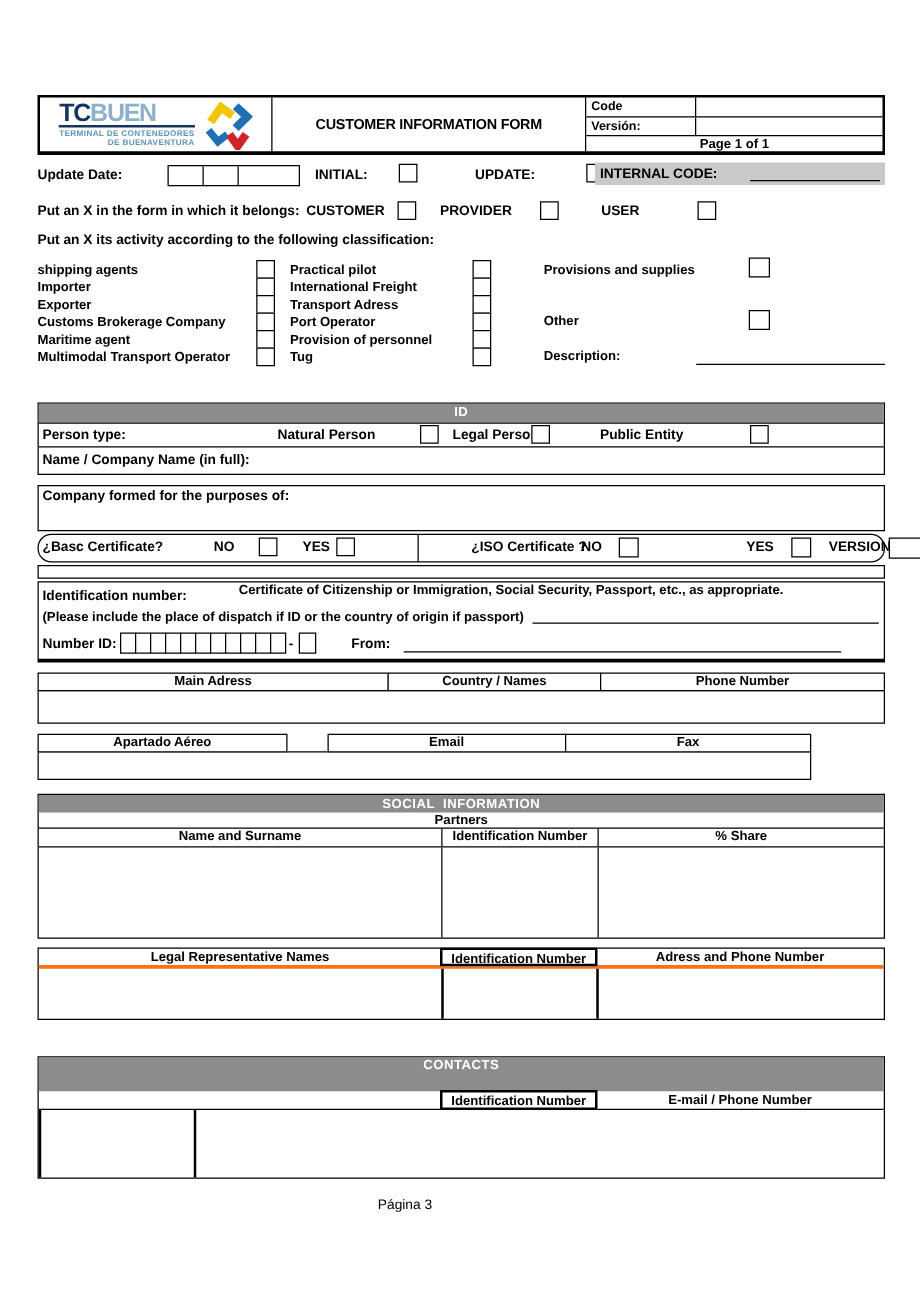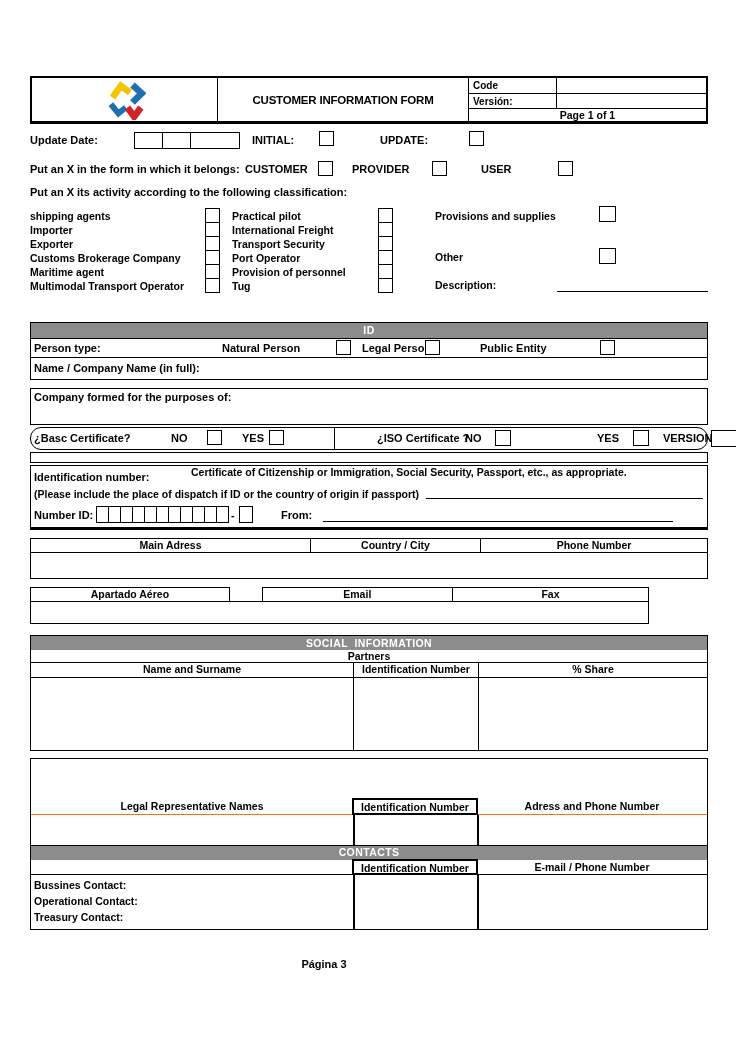--- a/index.html
+++ b/index.html
@@ -60,29 +60,36 @@
 
   .colrow { display:flex; }
   .c1 { width:322px; }
   .c2 { width:126px; border-left:1px solid #000; border-right:1px solid #000; }
   .c3 { flex:1; }
   .cc { text-align:center; font-size:10.5px; font-weight:700; }
   .heavy { border:2px solid #000; margin:-1px; position:relative; z-index:2; background:#fff; }
   .heavy-side { border-left:2px solid #000; border-right:2px solid #000; }
 
   .contact-lines div { font-size:10.5px; font-weight:700; line-height:16px; padding-left:3px; white-space:nowrap; }
-  .footer { position:absolute; left:0; width:620px; text-align:center; font-size:11px; font-weight:700;padding-left:28px; }
+  .footer { position:absolute; left:0; width:620px; text-align:center; font-size:11px; font-weight:400;padding-left:28px; }
 </style>
 </head>
 <body>
 
 <div class="page">
 
   <div class="pos header" style="left:30px;top:76px;width:678px;height:48px;">
     <div class="logo-cell">
+      <div>
+        <div class="logo-word"><span class="logo-tc">TC</span><span class="logo-buen">BUEN</span></div>
+        <div class="logo-sub">
+          <div>TERMINAL DE CONTENEDORES</div>
+          <div>DE BUENAVENTURA</div>
+        </div>
+      </div>
       <svg width="42" height="40" viewBox="0 0 48 48">
         <path d="M9 21 L19 7 L30 15" stroke="#F5C400" stroke-width="8" fill="none"></path>
         <path d="M33 6 L44 16 L33 27" stroke="#1F6FB2" stroke-width="8" fill="none"></path>
         <path d="M7 29 L16 40 L25 33" stroke="#1F6FB2" stroke-width="7" fill="none"></path>
         <path d="M27 33 L35 44 L43 33" stroke="#D2232A" stroke-width="8" fill="none"></path>
       </svg>
     </div>
     <div class="title-cell">
       <span>CUSTOMER INFORMATION FORM</span>
     </div>
@@ -102,20 +109,24 @@
   <span class="pos t" style="left:30px;top:134px;">Update Date:</span>
   <div class="datebox" style="left:134px;top:132px;width:106px;height:17px;">
     <div class="dc" style="width:28px;"></div>
     <div class="dc" style="width:28px;"></div>
     <div class="dc" style="flex:1;"></div>
   </div>
   <span class="pos t" style="left:252px;top:134px;">INITIAL:</span>
   <div class="cb" style="left:319px;top:131px;"></div>
   <span class="pos t" style="left:380px;top:134px;">UPDATE:</span>
   <div class="cb" style="left:469px;top:131px;"></div>
+  <div class="graybar-inline" style="left:476px;top:130px;width:232px;height:18px;">
+    <span class="t" style="position:absolute;left:4px;top:3px;">INTERNAL CODE:</span>
+    <div style="position:absolute;left:124px;right:4px;bottom:3px;border-bottom:1px solid #000;"></div>
+  </div>
 
   <span class="pos t" style="left:30px;top:163px;">Put an X in the form in which it belongs:</span>
   <span class="pos t" style="left:245px;top:163px;">CUSTOMER</span>
   <div class="cb" style="left:318px;top:161px;"></div>
   <span class="pos t" style="left:352px;top:163px;">PROVIDER</span>
   <div class="cb" style="left:432px;top:161px;"></div>
   <span class="pos t" style="left:481px;top:163px;">USER</span>
   <div class="cb" style="left:558px;top:161px;"></div>
 
   <span class="pos t" style="left:30px;top:186px;">Put an X its activity according to the following classification:</span>
@@ -132,21 +143,21 @@
     <div class="scb"></div>
     <div class="scb"></div>
     <div class="scb"></div>
     <div class="scb"></div>
     <div class="scb"></div>
     <div class="scb"></div>
   </div>
   <div class="listcol" style="left:232px;top:209px;">
     <div>Practical pilot</div>
     <div>International Freight</div>
-    <div>Transport Security</div>
+    <div>Transport Adress</div>
     <div>Port Operator</div>
     <div>Provision of personnel</div>
     <div>Tug</div>
   </div>
   <div class="stack" style="left:378px;top:208px;">
     <div class="scb"></div>
     <div class="scb"></div>
     <div class="scb"></div>
     <div class="scb"></div>
     <div class="scb"></div>
@@ -221,21 +232,21 @@
     </div>
     <span class="t" style="position:absolute;left:200px;top:43px;">-</span>
     <div class="vbox" style="left:208px;top:40px;width:14px;height:17px;"></div>
     <span class="t" style="position:absolute;left:250px;top:43px;">From:</span>
     <div class="ufield" style="left:292px;top:40px;width:350px;height:16px;"></div>
   </div>
 
   <div class="hdr-table" style="left:30px;top:538px;width:678px;">
     <div class="hdr-row">
       <div class="hdr-cell" style="width:281px;">Main Adress</div>
-      <div class="hdr-cell" style="width:171px;">Country / City</div>
+      <div class="hdr-cell" style="width:171px;">Country / Names</div>
       <div class="hdr-cell" style="width:228px;">Phone Number</div>
     </div>
     <div class="hdr-body" style="height:27px;"></div>
   </div>
 
   <div class="hdr-table" style="left:30px;top:587px;width:619px;">
     <div class="hdr-row">
       <div class="hdr-cell" style="width:231px;">Apartado Aéreo</div>
       <div class="hdr-cell" style="width:221px;margin-left:32px;">Email</div>
       <div class="hdr-cell" style="width:228px;">Fax</div>
@@ -252,45 +263,40 @@
       <div class="c3 cc">% Share</div>
     </div>
     <div class="colrow" style="height:72px;">
       <div class="c1"></div>
       <div class="c2"></div>
       <div class="c3"></div>
     </div>
   </div>
 
   <div class="box" style="left:30px;top:758px;width:678px;">
-    <div class="colrow" style="height:16px;border-bottom:1px solid #f97316;margin-top:40px;">
+    <div class="colrow" style="height:16px;border-bottom:3px solid #f97316;">
       <div class="c1 cc" style="line-height:15px;">Legal Representative Names</div>
       <div class="c2 cc heavy" style="line-height:15px;">Identification Number</div>
       <div class="c3 cc" style="line-height:15px;">Adress and Phone Number</div>
     </div>
     <div class="colrow" style="height:40px;">
       <div class="c1"></div>
       <div class="c2 heavy-side"></div>
       <div class="c3"></div>
     </div>
   </div>
 
   <div class="box" style="left:30px;top:845px;width:678px;">
-    <div class="graybar" style="height:14px;line-height:13px;">CONTACTS</div>
+    <div class="graybar" style="height:27px;line-height:13px;">CONTACTS</div>
     <div class="colrow" style="height:15px;border-bottom:1px solid #000;">
       <div class="c1"></div>
       <div class="c2 cc heavy" style="line-height:14px;">Identification Number</div>
       <div class="c3 cc" style="line-height:14px;">E-mail / Phone Number</div>
     </div>
     <div class="colrow" style="height:54px;">
-      <div class="c1 contact-lines" style="padding-top:2px;">
-        <div>Bussines Contact:</div>
-        <div>Operational Contact:</div>
-        <div>Treasury Contact:</div>
-      </div>
       <div class="c2 heavy-side"></div>
       <div class="c3"></div>
     </div>
   </div>
 
   <div class="footer" style="top:958px;">Página 3</div>
 
 </div>
 
 </body></html>

